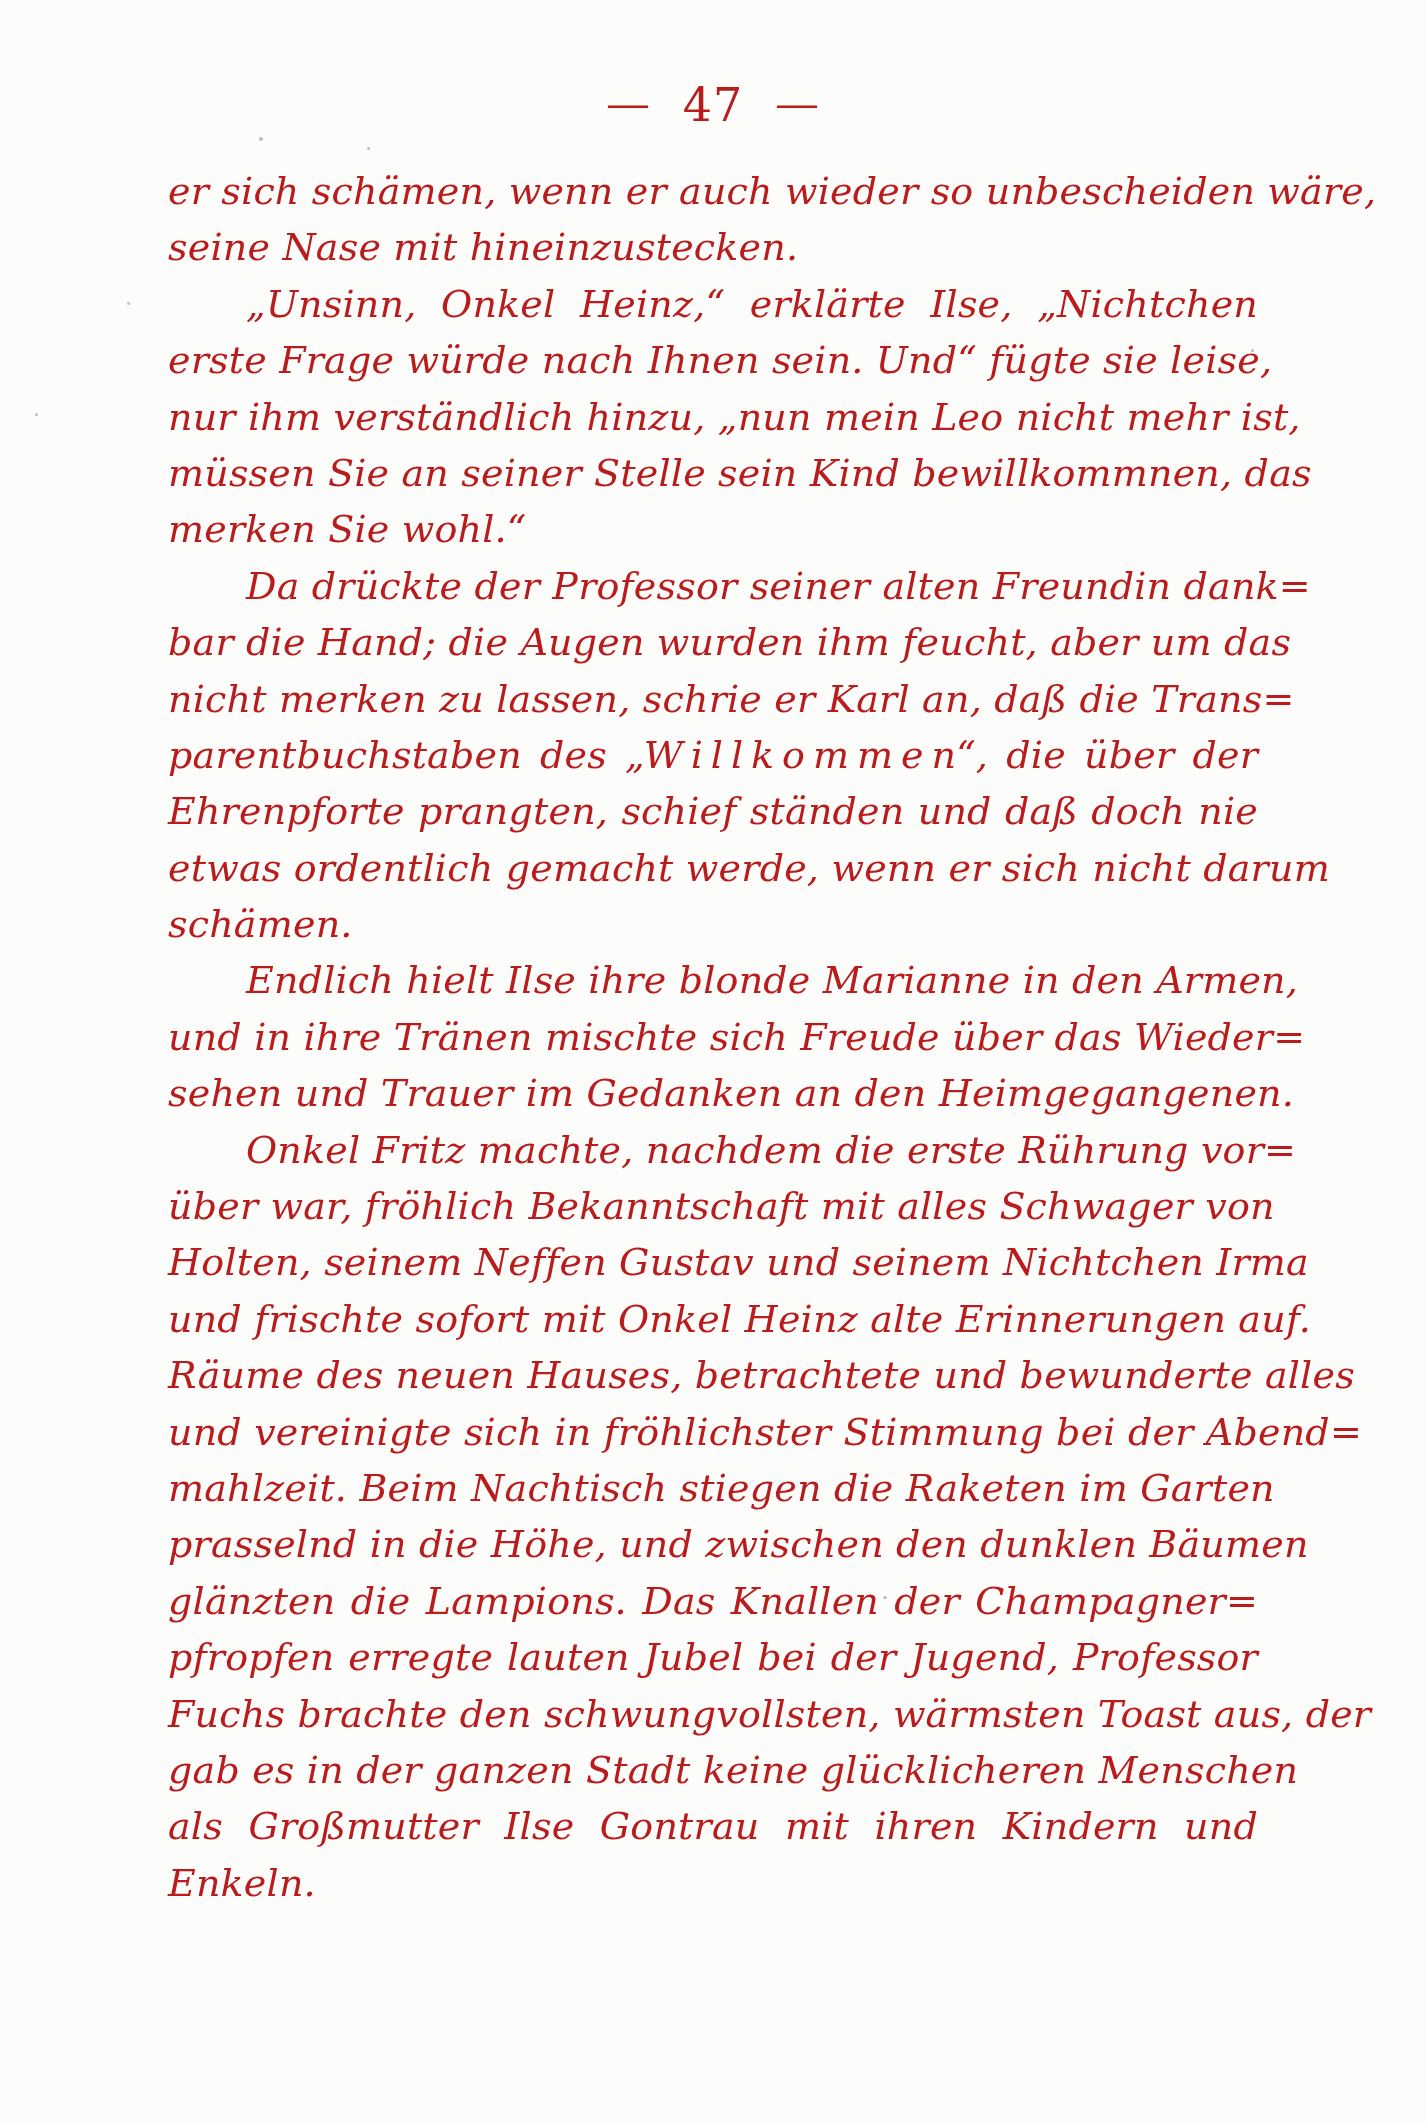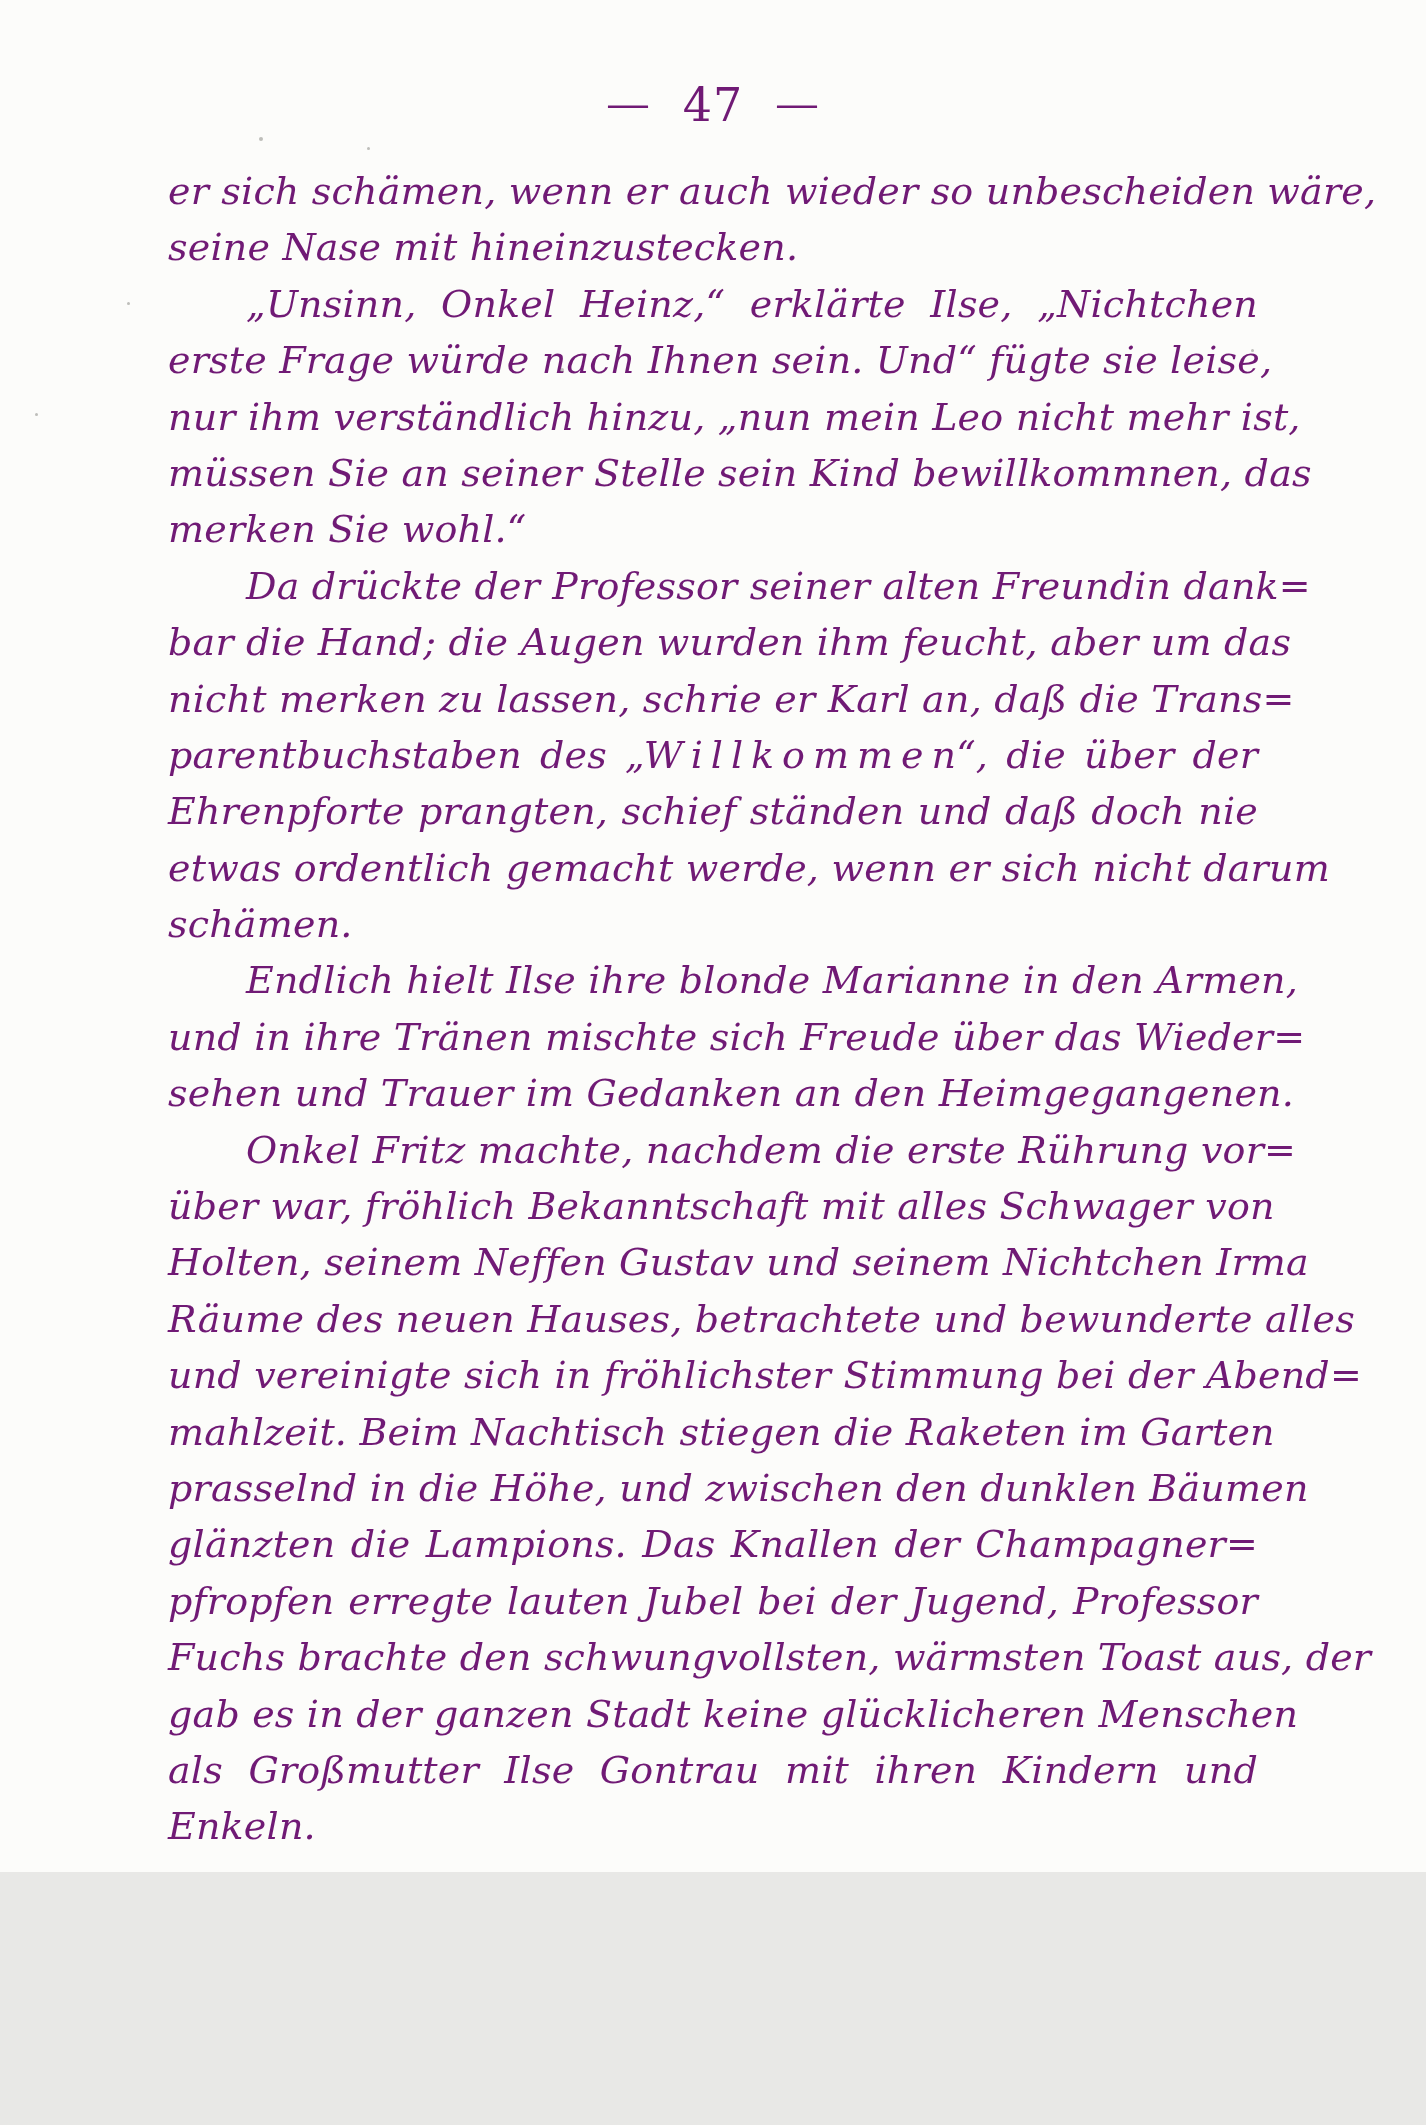--- a/index.html
+++ b/index.html
@@ -3,25 +3,25 @@
 <meta charset="utf-8">
 <style>
   html, body {
     margin: 0;
     padding: 0;
     background: #e8e8e6;
   }
   .page {
     position: relative;
     width: 1426px;
-    height: 1872px;
+    height: 2125px;
     background: #fcfcfa;
     overflow: hidden;
     font-family: "DejaVu Serif", "Liberation Serif", serif;
-    color: #701a75;
+    color: #b91c1c;
   }
   .page-header {
     position: absolute;
     top: 78px;
     left: 0;
     width: 100%;
     text-align: center;
     font-size: 44px;
     letter-spacing: 1px;
     white-space: nowrap;
@@ -97,20 +97,21 @@
       <div class="line">parentbuchstaben des „W i l l k o m m e n“, die über der</div>
       <div class="line">Ehrenpforte prangten, schief ständen und daß doch nie</div>
       <div class="line">etwas ordentlich gemacht werde, wenn er sich nicht darum</div>
       <div class="line short">schämen.</div>
       <div class="line indent">Endlich hielt Ilse ihre blonde Marianne in den Armen,</div>
       <div class="line">und in ihre Tränen mischte sich Freude über das Wieder=</div>
       <div class="line">sehen und Trauer im Gedanken an den Heimgegangenen.</div>
       <div class="line indent">Onkel Fritz machte, nachdem die erste Rührung vor=</div>
       <div class="line">über war, fröhlich Bekanntschaft mit alles Schwager von</div>
       <div class="line">Holten, seinem Neffen Gustav und seinem Nichtchen Irma</div>
+      <div class="line">und frischte sofort mit Onkel Heinz alte Erinnerungen auf.</div>
       <div class="line">Räume des neuen Hauses, betrachtete und bewunderte alles</div>
       <div class="line">und vereinigte sich in fröhlichster Stimmung bei der Abend=</div>
       <div class="line">mahlzeit.  Beim Nachtisch stiegen die Raketen im Garten</div>
       <div class="line">prasselnd in die Höhe, und zwischen den dunklen Bäumen</div>
       <div class="line">glänzten die Lampions.  Das Knallen der Champagner=</div>
       <div class="line">pfropfen erregte lauten Jubel bei der Jugend, Professor</div>
       <div class="line">Fuchs brachte den schwungvollsten, wärmsten Toast aus, der</div>
       <div class="line">gab es in der ganzen Stadt keine glücklicheren Menschen</div>
       <div class="line">als Großmutter Ilse Gontrau mit ihren Kindern und</div>
       <div class="line short">Enkeln.</div>

